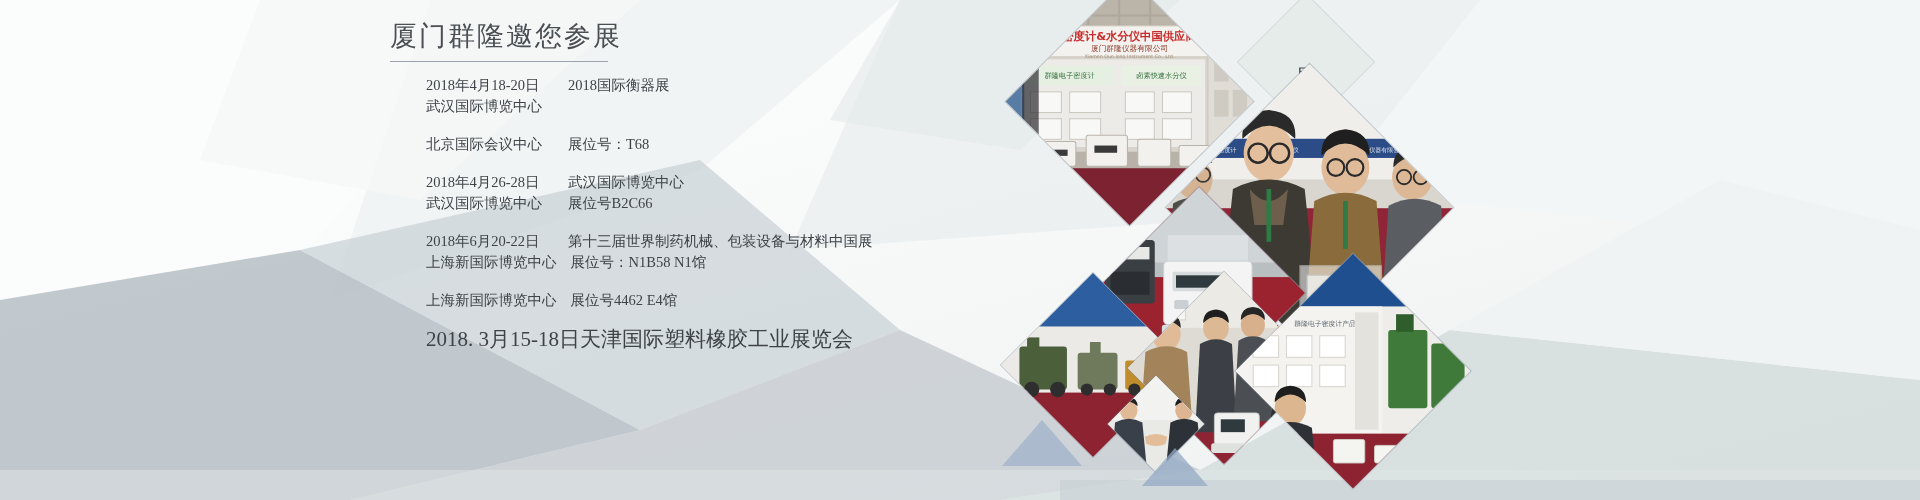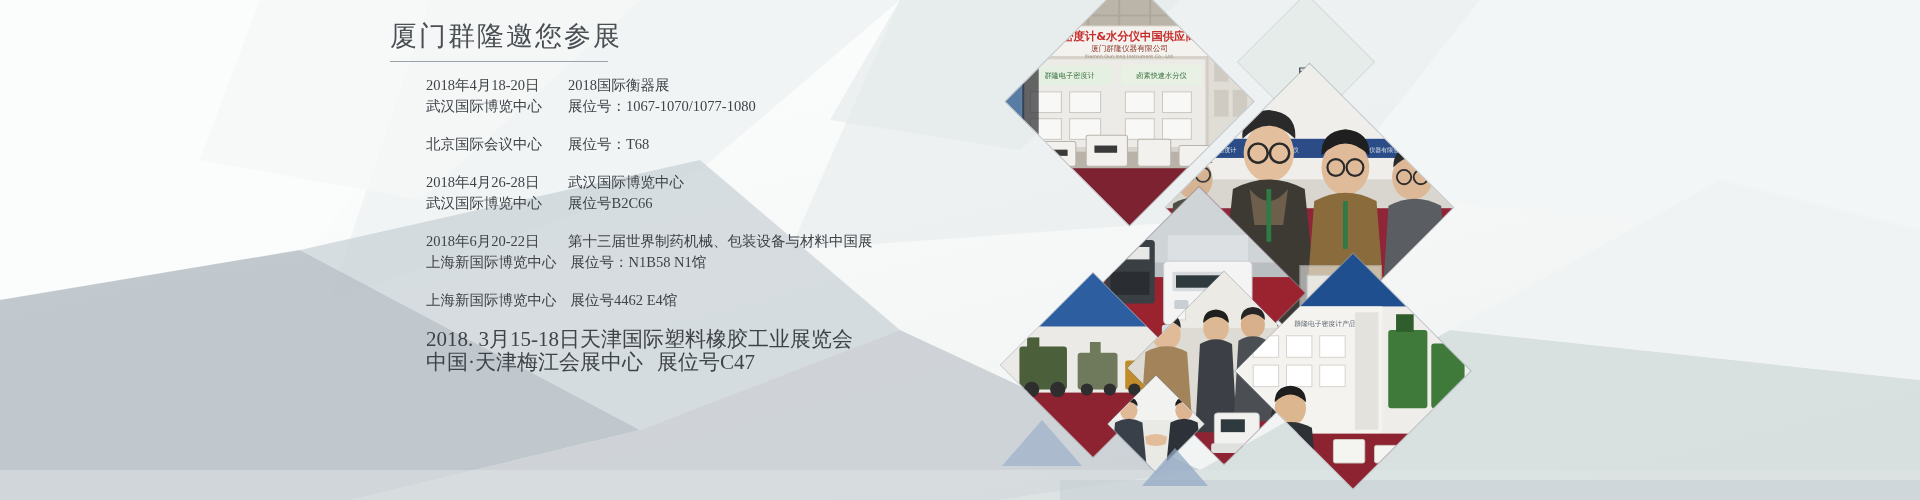--- a/index.html
+++ b/index.html
@@ -108,21 +108,20 @@
     <div class="invite-title">厦门群隆邀您参展</div>
     <div class="title-rule"></div>
 
     <div class="ev">
       <div class="ev-row">
         <span class="ev-date">2018年4月18-20日</span>
         <span class="ev-name">2018国际衡器展</span>
       </div>
       <div class="ev-row">
         <span class="ev-venue">武汉国际博览中心</span>
-        <span class="ev-booth">展位号：1067-1070/1077-1080</span>
       </div>
     </div>
 
     <div class="ev">
       <div class="ev-row">
         <span class="ev-venue">北京国际会议中心</span>
         <span class="ev-booth">展位号：T68</span>
       </div>
     </div>
 
@@ -151,24 +150,20 @@
     <div class="ev">
       <div class="ev-row">
         <span class="ev-venue">上海新国际博览中心</span>
         <span class="ev-booth">展位号4462  E4馆</span>
       </div>
     </div>
 
     <div class="ev last">
       <div class="ev-row">
         <span class="ev-date">2018. 3月15-18日天津国际塑料橡胶工业展览会</span>
-      </div>
-      <div class="ev-row">
-        <span class="ev-venue">中国·天津梅江会展中心</span>
-        <span class="ev-booth">展位号C47</span>
       </div>
     </div>
 
   </div>
 
   <div class="collage">
 
     <div class="dia-label" style="left:238px;top:14px;width:96px;height:96px;">
       <span class="vlabel">展会现场</span>
     </div>

